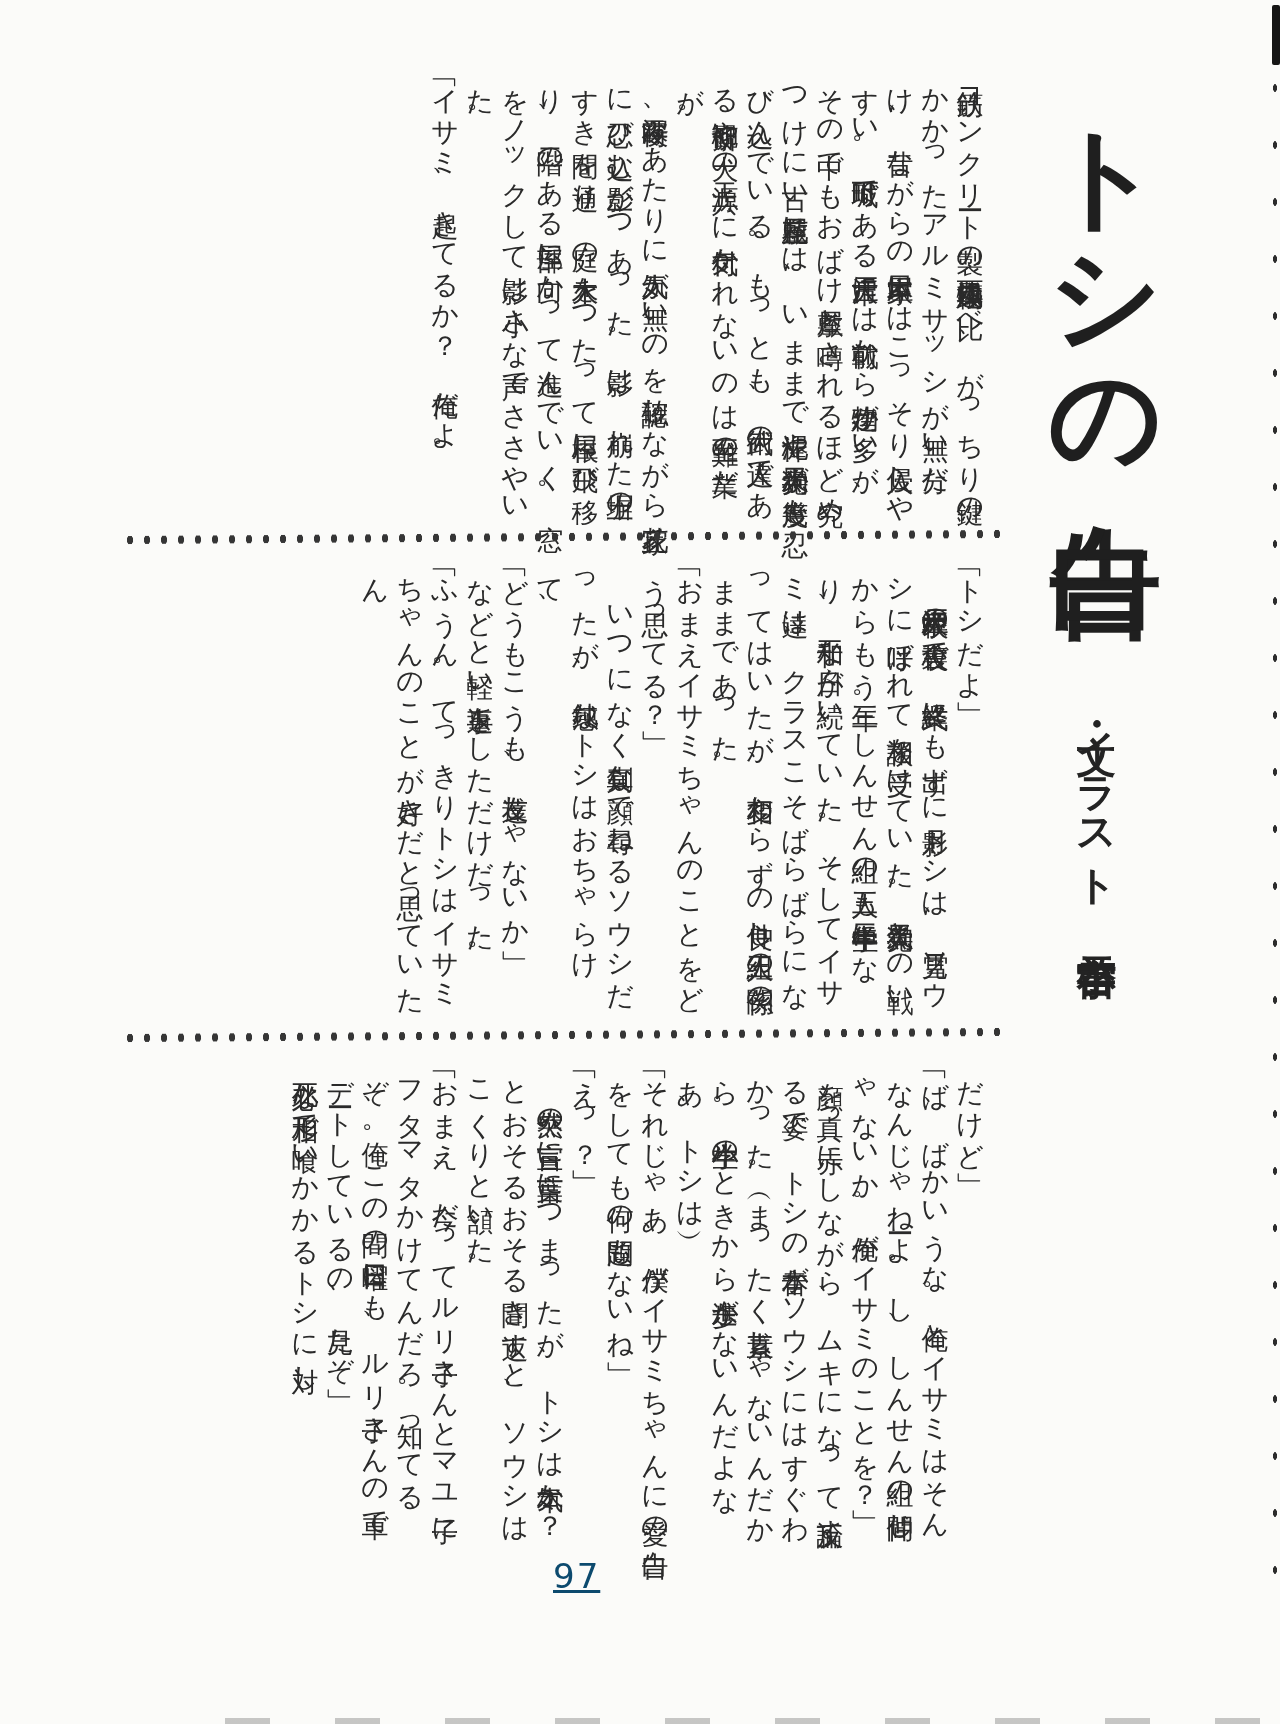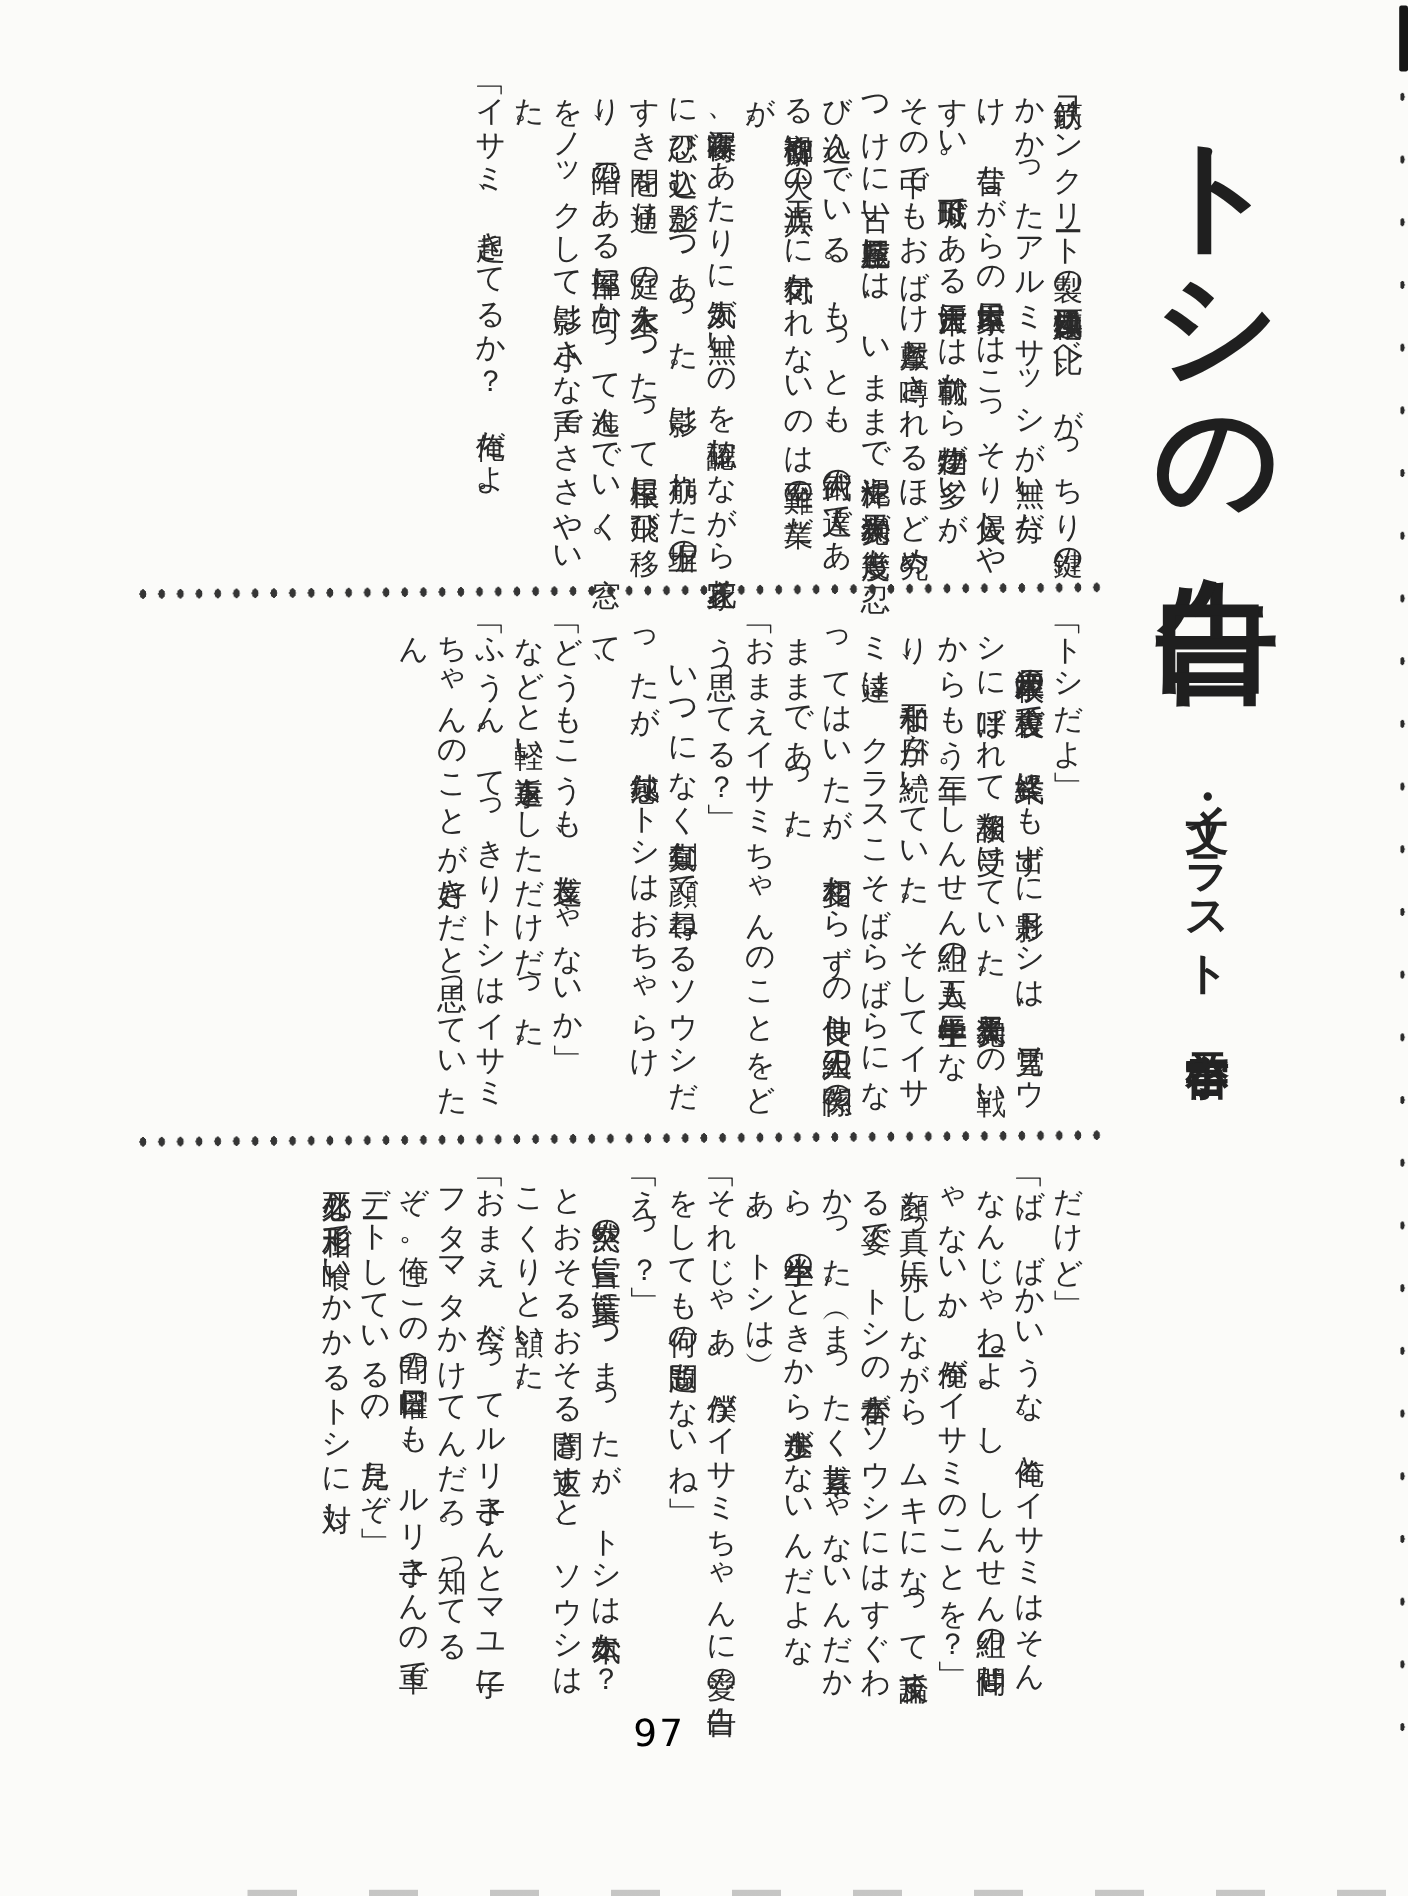--- a/index.html
+++ b/index.html
@@ -59,24 +59,25 @@
     background-size:17px 14px;
     background-repeat:repeat-x;
   }
   #sep1{top:530px;transform:rotate(-0.4deg);}
   #sep2{top:1028px;transform:rotate(-0.4deg);}
   .pagenum{
     position:absolute;
     top:1556px;
     left:553px;
     width:70px;
-    text-align:right;
+    text-align:left;
     font-size:34px;
     letter-spacing:2px;
-    color:#000000;
+    color:#0c4a6e;
+    text-decoration:underline;
   }
   
   .edge-marks{
     position:absolute;
     top:60px;right:0;
     width:12px;height:1560px;
     background-image:radial-gradient(ellipse 3px 5.5px at 7px 28px,#2b2b2b 65%,rgba(0,0,0,0) 70%);
     background-size:12px 57px;
     background-repeat:repeat-y;
   }

